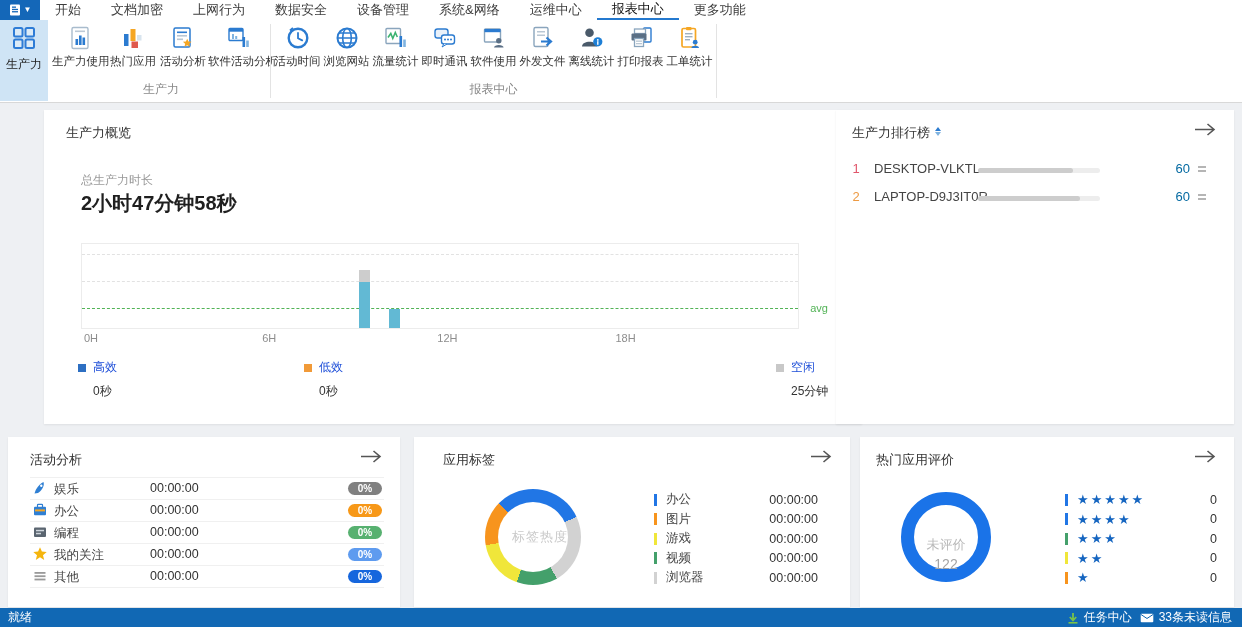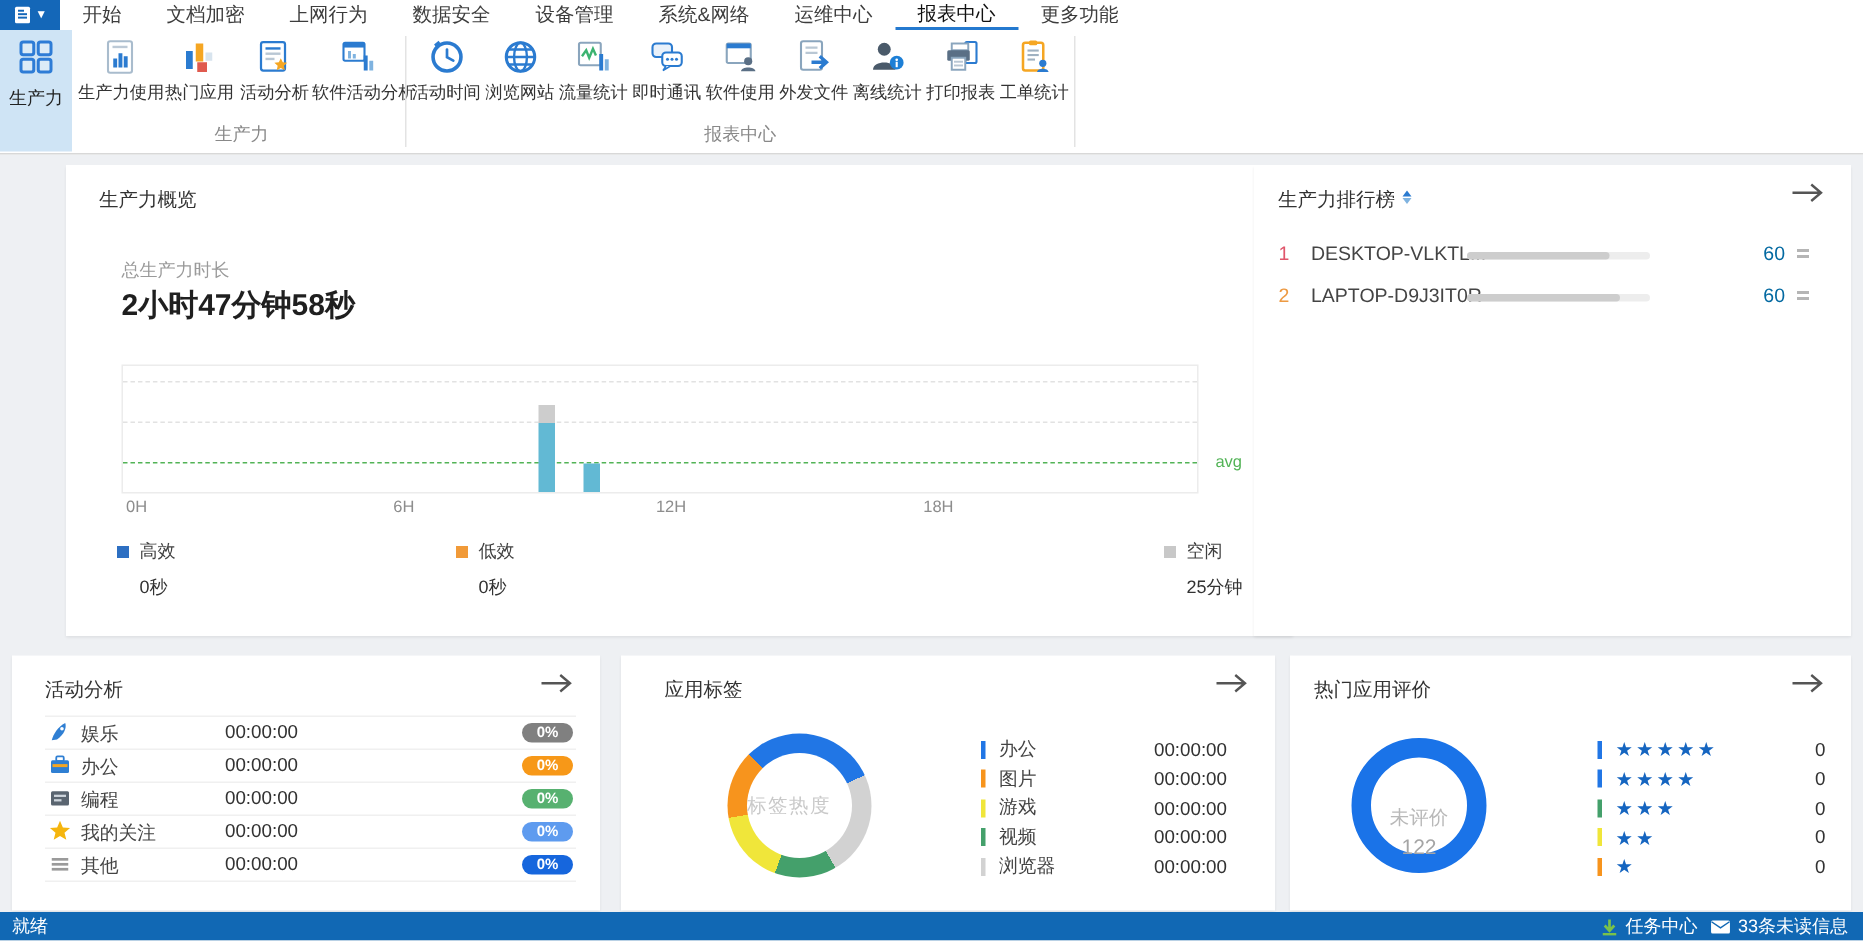--- a/index.html
+++ b/index.html
@@ -42,21 +42,21 @@
   #ov-total-label{position:absolute;left:37px;top:62px;font-size:12px;color:#9a9a9a;}
   #ov-total-value{position:absolute;left:37px;top:80px;font-size:20px;font-weight:bold;color:#1f1f1f;}
   #ov-chart{position:absolute;left:37px;top:133px;width:716px;height:84px;border:1px solid #ececec;background:#fff;}
   .gridline{position:absolute;left:0;right:0;border-top:1px dashed #e2e2e2;height:0;}
   #avg-line{position:absolute;left:0;right:0;border-top:1px dashed #52b356;height:0;}
   #avg-label{position:absolute;right:-30px;font-size:11px;}
   .vbar{position:absolute;width:11px;}
   #ov-xaxis{position:absolute;left:37px;top:222px;width:740px;height:14px;}
   #ov-xaxis span{position:absolute;width:26px;text-align:center;font-size:11px;color:#8d8d8d;}
   .ov-legend-item{position:absolute;top:249px;}
-  .ov-legend-item .row1{display:flex;align-items:center;gap:7px;font-size:12px;color:#404040;}
+  .ov-legend-item .row1{display:flex;align-items:center;gap:7px;font-size:12px;color:#1d4ed8;}
   .ov-legend-item .swatch{width:8px;height:8px;flex:none;}
   .ov-legend-item .val{margin:7px 0 0 15px;font-size:12px;color:#333;}
 
   
   #rank-sort{display:inline-block;margin-left:5px;vertical-align:1px;}
   #rank-sort i{display:block;width:0;height:0;border-left:3.5px solid transparent;border-right:3.5px solid transparent;}
   #rank-sort i.up{border-bottom:4px solid #2b7bd0;margin-bottom:1.5px;}
   #rank-sort i.dn{border-top:4px solid #7fb3e0;}
   .rank-row{position:absolute;left:0;width:398px;height:26px;}
   .rank-row .num{position:absolute;left:12px;top:5px;width:16px;text-align:center;font-size:13px;}
@@ -70,21 +70,21 @@
   
   #act-rows{position:absolute;left:22px;top:40px;width:354px;border-top:1px solid #f0f0f0;}
   .act-row{position:relative;height:21px;border-bottom:1px solid #f0f0f0;}
   .act-row .icon{position:absolute;left:2px;top:2px;}
   .act-row .lbl{position:absolute;left:24px;top:3px;font-size:12.5px;color:#444;}
   .act-row .time{position:absolute;left:120px;top:3px;font-size:12.5px;color:#333;}
   .act-row .badge{position:absolute;right:2px;top:3.5px;width:34px;height:13px;border-radius:7px;color:#fff;font-size:10px;font-weight:bold;text-align:center;line-height:13px;}
 
   
   #tags-donut{position:absolute;left:71px;top:52px;width:96px;height:96px;border-radius:50%;}
-  #tags-hole{position:absolute;left:13px;top:13px;width:70px;height:70px;border-radius:50%;background:#fff;display:flex;align-items:center;justify-content:flex-start;}
+  #tags-hole{position:absolute;left:13px;top:13px;width:70px;height:70px;border-radius:50%;background:#fff;display:flex;align-items:center;justify-content:flex-end;}
   #tags-hole span{font-size:13px;color:#c9c9c9;letter-spacing:1px;}
   #tags-legend{position:absolute;left:240px;top:53px;width:164px;}
   .tag-row{display:flex;align-items:center;height:19.5px;}
   .tick{width:3px;height:12px;flex:none;}
   .tag-row .lbl{margin-left:9px;font-size:12.5px;color:#444;}
   .tag-row .time{margin-left:auto;font-size:12.5px;color:#333;}
 
   
   #rating-ring{position:absolute;left:41px;top:55px;width:64px;height:64px;border:13px solid #1a73e8;border-radius:50%;display:flex;flex-direction:column;align-items:center;justify-content:center;}
   #rating-ring .cl{font-size:13px;color:#b9b9b9;margin-top:34px;}

